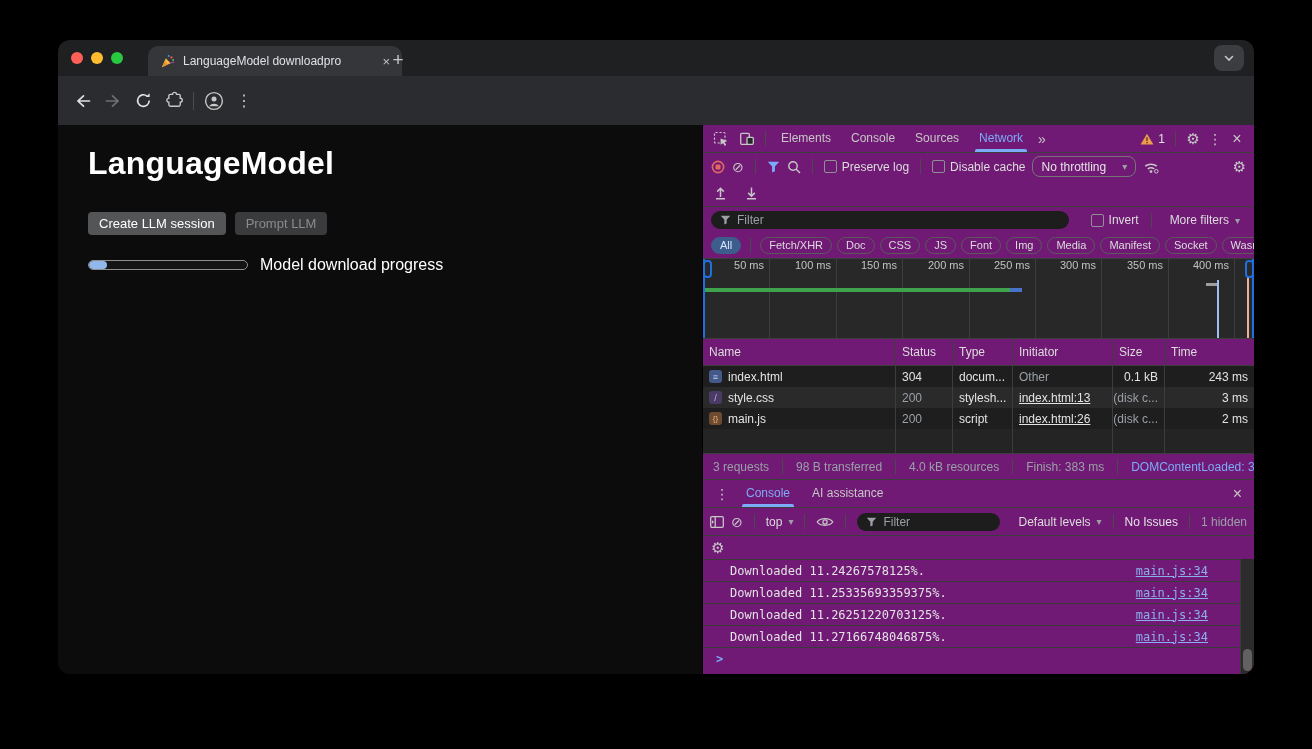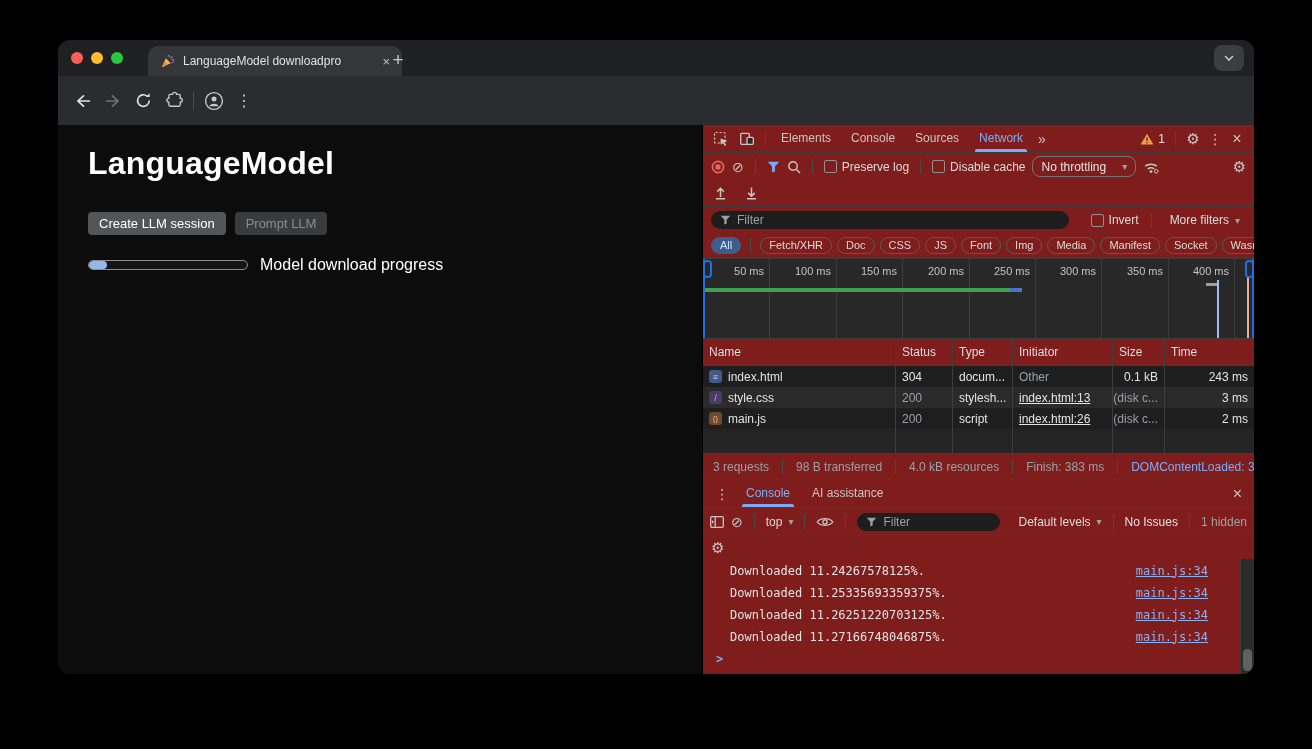--- a/index.html
+++ b/index.html
@@ -30,21 +30,21 @@
   .page h1{font-size:32px;font-weight:bold;color:#fff;margin:0;letter-spacing:.2px;}
   .btnrow{margin-top:30px;display:flex;gap:9px;}
   .pbtn{font-size:13px;padding:4px 11px;border-radius:4px;background:#545557;color:#fff;border:none;font-family:inherit;}
   .pbtn.disabled{background:#3a3b3d;color:#8a8b8d;}
   .progrow{margin-top:21px;display:flex;align-items:center;gap:12px;}
   .progress{width:158px;height:8px;border:1px solid #8e8e8e;border-radius:6px;background:#141414;overflow:hidden;}
   .progress-fill{height:100%;width:11.27%;background:#92b7ea;border-radius:6px;}
   .plabel{font-size:16px;color:#fff;}
 
   
-  .devtools{width:551px;flex:none;background:#7f1d1d;border-left:1px solid #000;display:flex;flex-direction:column;font-size:12px;color:#e3e3e3;}
+  .devtools{width:551px;flex:none;background:#701a75;border-left:1px solid #000;display:flex;flex-direction:column;font-size:12px;color:#e3e3e3;}
   .vdiv{width:1px;height:15px;background:#4a4a4a;margin:0 4px;flex:none;}
   .ibtn{display:flex;align-items:center;justify-content:center;flex:none;}
   .gch{color:#c7c7c7;font-size:15px;line-height:1;}
   .row{display:flex;align-items:center;flex:none;}
 
   .dt-tabs{height:27px;padding:0 6px;border-bottom:1px solid #3d3d3d;gap:2px;}
   .dt-tab{padding:0 9px;height:27px;line-height:27px;color:#c7c7c7;position:relative;white-space:nowrap;}
   .dt-tab.active{color:#7cacf8;}
   .dt-tab.active::after{content:'';position:absolute;left:5px;right:5px;bottom:0;height:3px;background:#7cacf8;border-radius:2px 2px 0 0;}
   .spacer{flex:1;}
@@ -63,21 +63,21 @@
   .pill.netf{width:340px;}
   .pill.conf{width:125px;}
   .mf{color:#dcdcdc;display:flex;align-items:center;gap:6px;padding:0 6px;white-space:nowrap;}
 
   .chips-row{height:25px;padding:0 8px;gap:5px;border-bottom:1px solid #3d3d3d;}
   .chip{height:15px;line-height:15px;padding:0 8px;border:1px solid #5a5a5a;border-radius:9px;font-size:11px;color:#dcdcdc;white-space:nowrap;}
   .chip.active{background:#3d5d8c;border-color:#3d5d8c;color:#d6e4ff;}
 
   .timeline{height:79px;position:relative;border-bottom:1px solid #3d3d3d;overflow:hidden;background:#282828;}
   .gl{position:absolute;top:0;bottom:0;width:1px;background:#3d3d3d;}
-  .tk{position:absolute;top:6px;font-size:11px;color:#c2c2c2;transform:translateX(-100%);padding-right:5px;white-space:nowrap;}
+  .tk{position:absolute;top:0;font-size:11px;color:#c2c2c2;transform:translateX(-100%);padding-right:5px;white-space:nowrap;}
   .tl-green{position:absolute;left:1px;top:29px;width:306px;height:4px;background:#3fa34d;}
   .tl-bluetip{position:absolute;left:307px;top:29px;width:12px;height:4px;background:#4a72c9;}
   .tl-gray{position:absolute;left:503px;top:24px;width:11px;height:3px;background:#9e9e9e;}
   .tl-dcl{position:absolute;left:514px;top:21px;bottom:0;width:2px;background:#9ebef2;}
   .tl-load{position:absolute;left:544px;top:12px;bottom:0;width:2px;background:#efae9c;}
   .hline{position:absolute;top:0;bottom:0;width:2px;background:#1f6fde;}
   .hgrip{position:absolute;top:1px;width:5px;height:14px;border:2px solid #1f6fde;border-radius:4px;background:#282828;}
 
   .tbl-head{height:26px;display:flex;border-bottom:1px solid #3d3d3d;}
   .th,.td{padding:0 6px;border-right:1px solid #3d3d3d;display:flex;align-items:center;white-space:nowrap;overflow:hidden;box-sizing:border-box;}

